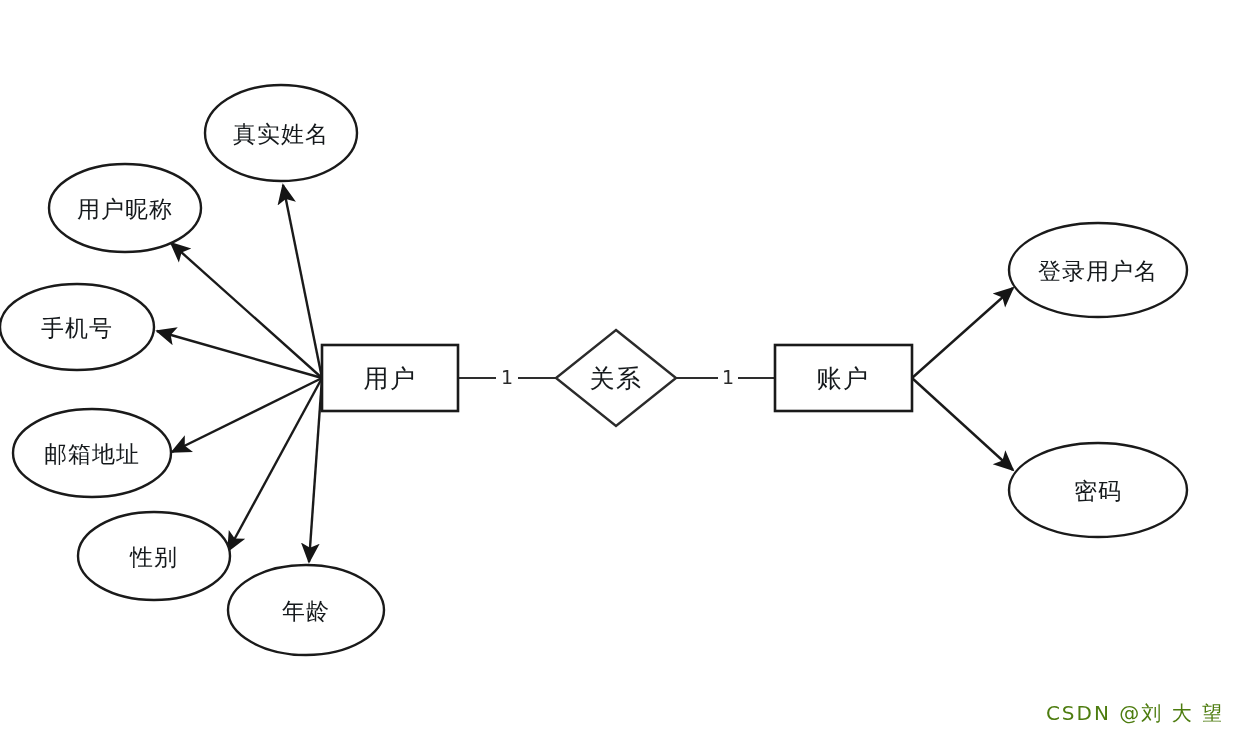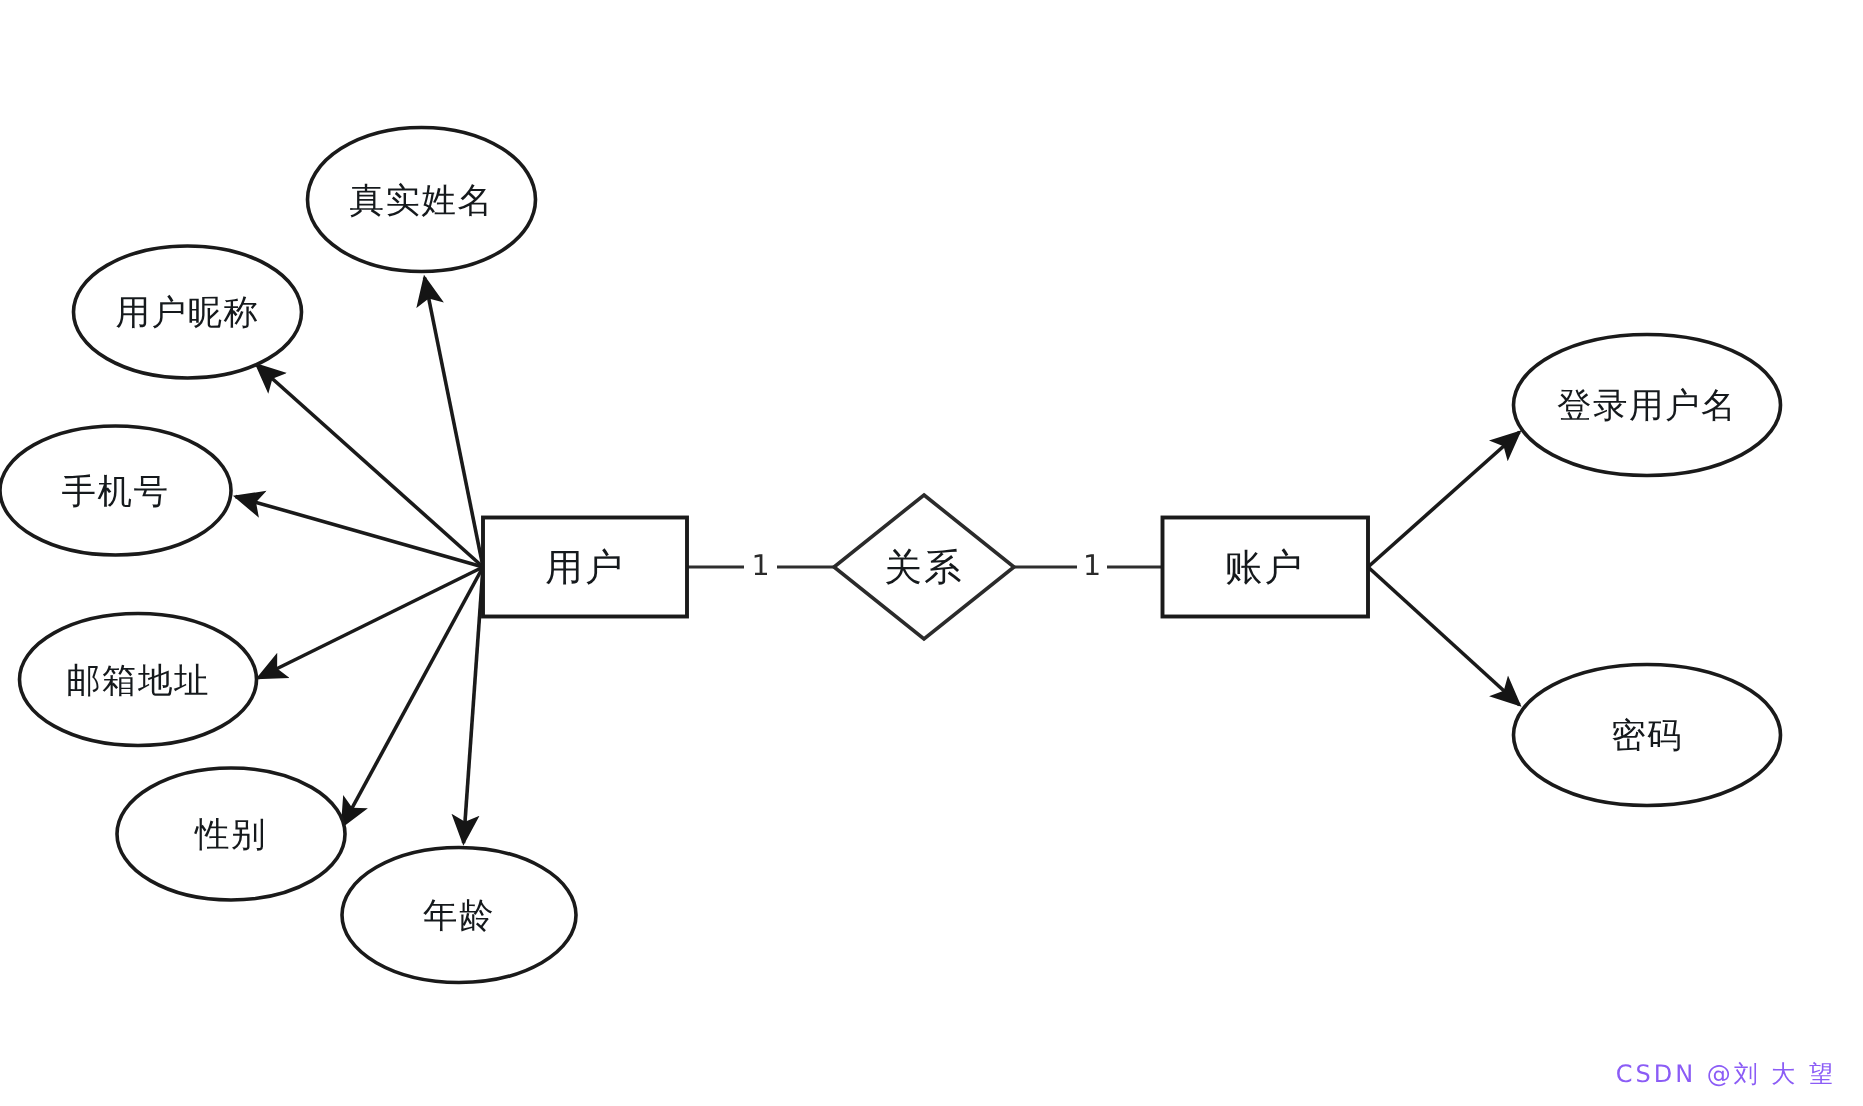--- a/index.html
+++ b/index.html
@@ -72,22 +72,22 @@
     font-size: 19px;
     fill: #2a2a2a;
     text-anchor: middle;
     dominant-baseline: middle;
   }
   .watermark {
     position: absolute;
     right: 18px;
     bottom: 10px;
     font-family: "DejaVu Sans", "Liberation Sans", sans-serif;
-    font-size: 16px;
-    color: #8b5cf6;
+    font-size: 20px;
+    color: #4d7c0f;
     letter-spacing: 2px;
     user-select: none;
     white-space: nowrap;
   }
 </style>
 </head>
 <body>
 
 <div id="canvas">
 

